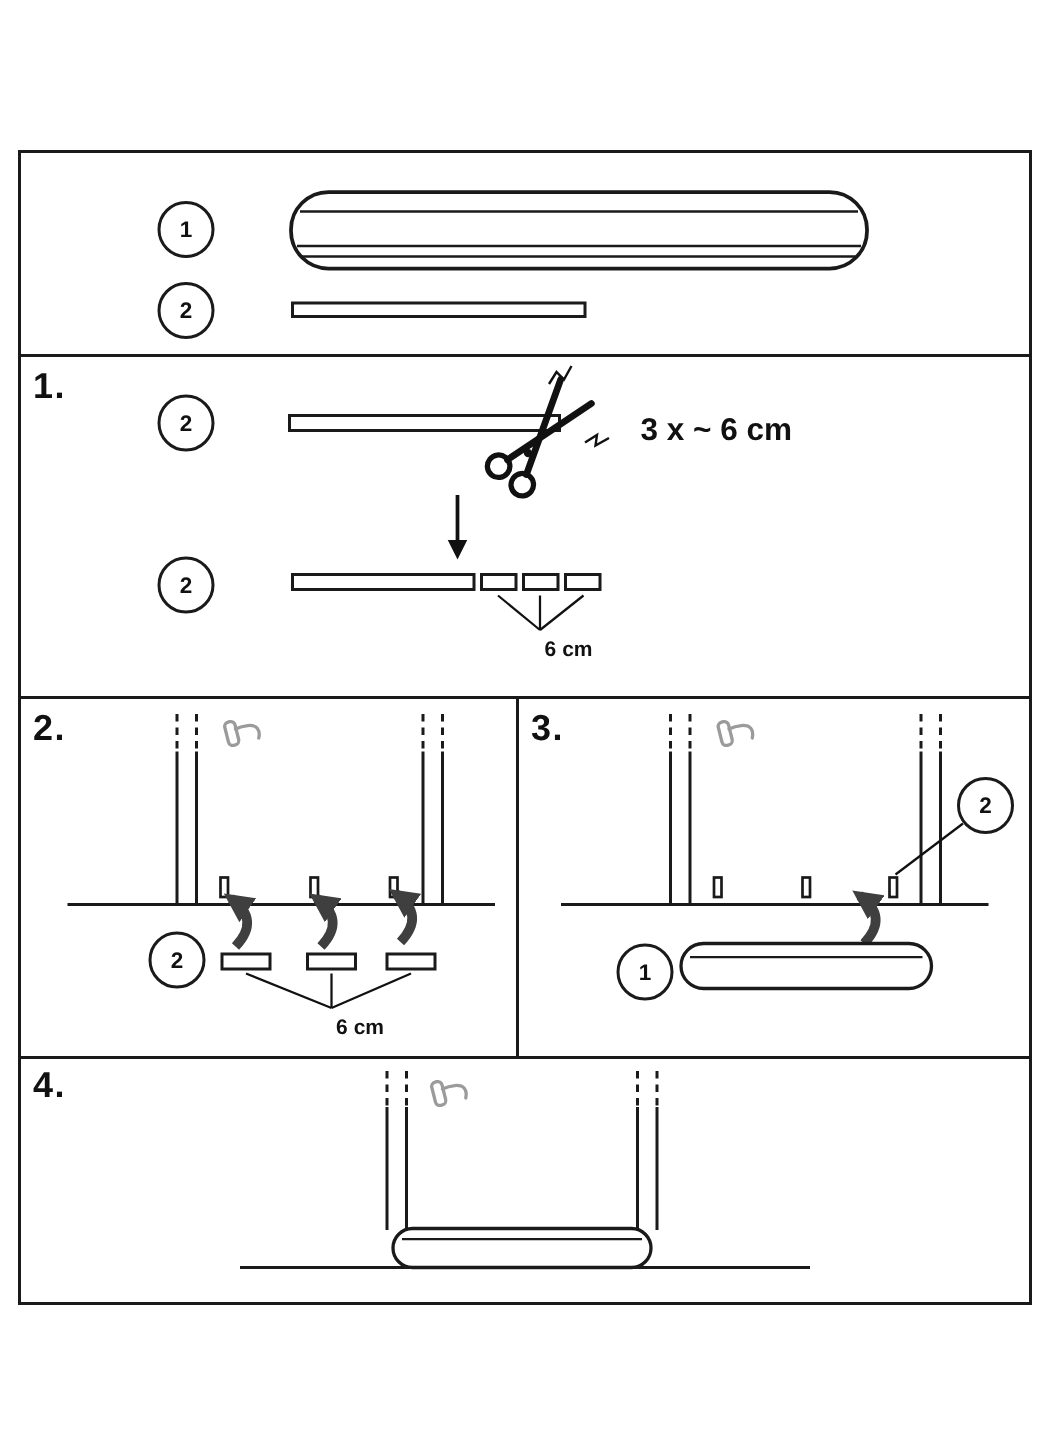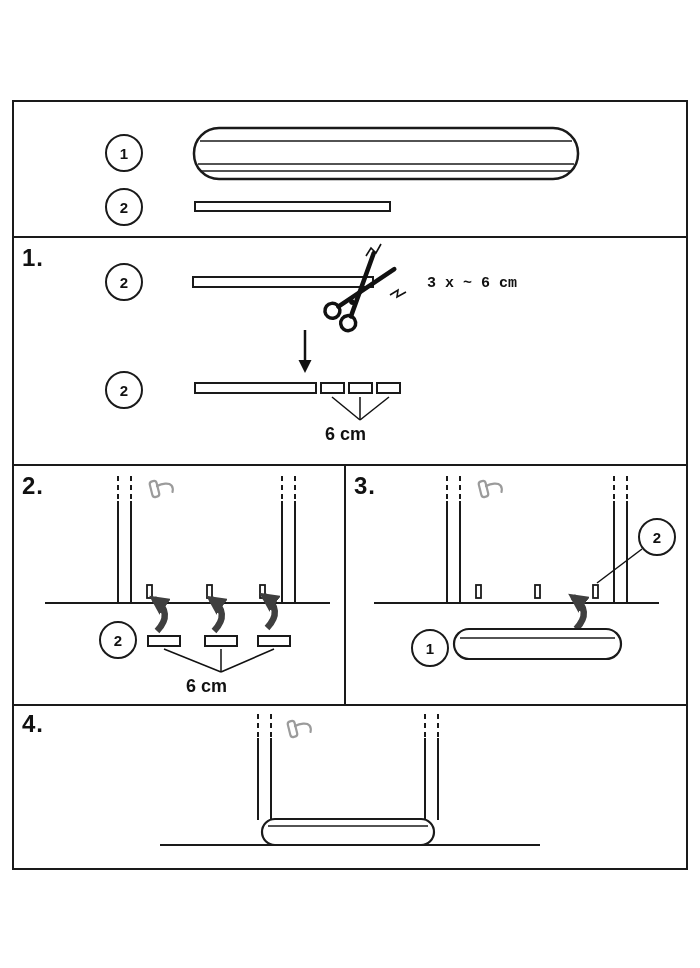--- a/index.html
+++ b/index.html
@@ -4,22 +4,22 @@
 <style>
   html,body{margin:0;padding:0;background:#fff;}
   .page{position:relative;width:700px;height:968px;background:#fff;font-family:"Liberation Sans",sans-serif;color:#111;overflow:hidden;}
   .frame{position:absolute;left:12px;top:100px;width:676px;height:770px;border:2px solid #1a1a1a;box-sizing:border-box;}
   .div-h{position:absolute;height:2px;background:#1a1a1a;}
   .div-v{position:absolute;width:2px;background:#1a1a1a;}
   .panel{position:absolute;}
   .panel>svg{position:absolute;left:0;top:0;}
   .badge{position:absolute;width:38px;height:38px;border:2px solid #1a1a1a;border-radius:50%;background:#fff;display:flex;align-items:center;justify-content:center;font-size:15px;font-weight:bold;box-sizing:border-box;z-index:2;}
   .step-label{position:absolute;font-size:24px;font-weight:600;letter-spacing:1px;z-index:2;}
-  .measure{position:absolute;font-size:18px;font-weight:bold;text-align:left;width:70px;z-index:2;}
-  .note{position:absolute;font-size:15px;font-weight:bold;white-space:nowrap;z-index:2;font-family:Liberation Mono, monospace;}
+  .measure{position:absolute;font-size:14px;font-weight:bold;text-align:right;width:70px;z-index:2;}
+  .note{position:absolute;font-size:21px;font-weight:bold;white-space:nowrap;z-index:2;}
 </style>
 </head>
 <body>
 
 <div class="page">
 
   <svg width="0" height="0" style="position:absolute">
     <defs>
       <marker id="ah-dark" viewBox="0 0 10 10" refX="7" refY="5" markerWidth="3" markerHeight="3" orient="auto">
         <path d="M0 0 L10 5 L0 10 z" fill="#3f3f3f"></path>

